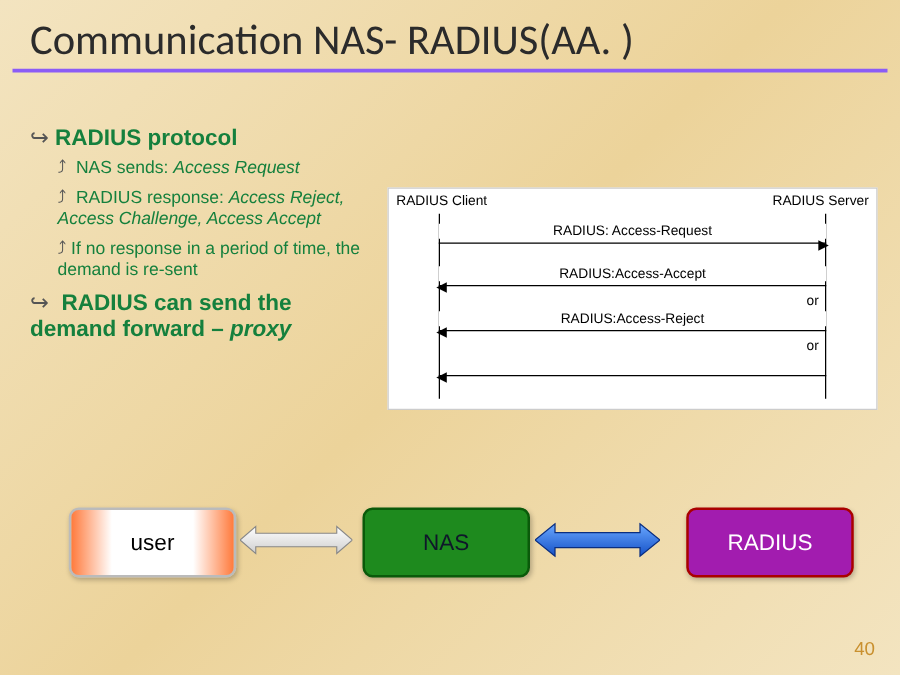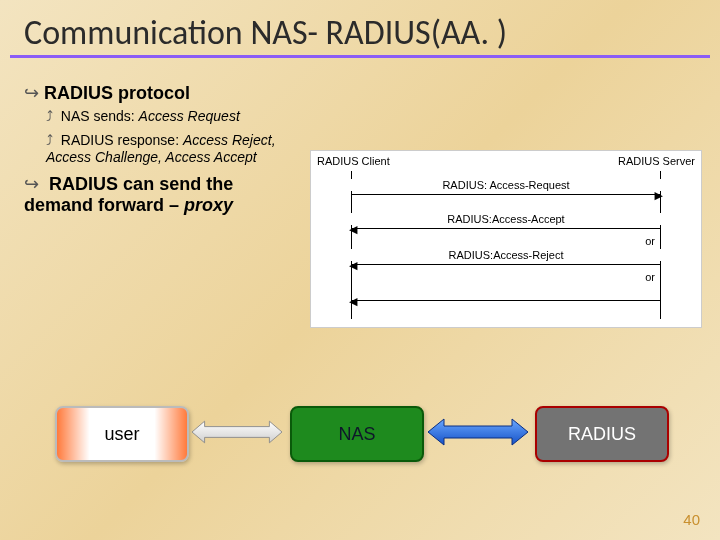--- a/index.html
+++ b/index.html
@@ -14,22 +14,22 @@
   .title{
     font-size:34px;
     padding:12px 0 2px 14px;
     color:#2b2b2b;
     font-family:"Calibri",Arial,sans-serif;
     border-bottom:3px solid #8b5cf6;
     margin:0 10px;
   }
   .content{
     position:absolute;
-    left:24px;top:82px;width:280px;
-    color:#000000;
+    left:24px;top:99px;width:280px;
+    color:#15803d;
   }
   .bullet-main{font-size:18px;font-weight:bold;margin-bottom:4px;}
   .bullet-main:before{content:"\21AA\00A0";font-weight:normal;color:#555;}
   .sub{font-size:14px;margin-left:22px;line-height:1.25;margin-bottom:6px;}
   .sub:before{content:"\2934\00A0";color:#555;}
   .ital{font-style:italic;}
   .seq{
     position:absolute;
     left:310px;top:150px;
     width:390px;height:176px;
@@ -52,21 +52,21 @@
   .or{position:absolute;right:46px;font-size:11px;}
   .flow{position:absolute;left:0;right:0;top:400px;height:70px;}
   .box{
     position:absolute;top:6px;height:52px;border-radius:8px;
     display:flex;align-items:center;justify-content:center;
     font-size:18px;color:#000;border:2px solid #bbb;
     box-shadow:1px 2px 4px rgba(0,0,0,.25);
   }
   .user{left:55px;width:130px;background:linear-gradient(90deg,#ff7a3c 0%,#ffffff 25%,#ffffff 75%,#ff7a3c 100%);}
   .nas{left:290px;width:130px;background:#1e8a1e;color:#0f172a;border-color:#0a5a0a;}
-  .radius{left:535px;width:130px;background:#737373;color:#fff;border-color:#a00;}
+  .radius{left:549px;width:130px;background:#a21caf;color:#fff;border-color:#a00;}
   .arrow{position:absolute;top:18px;height:28px;}
   .arrow svg{width:100%;height:100%;}
   .a1{left:192px;width:90px;}
   .a2{left:428px;width:100px;}
   .pageno{
     position:absolute;right:20px;bottom:12px;
     color:#c9902f;font-size:15px;
   }
 </style>
 </head>
@@ -75,20 +75,21 @@
 <div class="title">Communication NAS- RADIUS(AA. )</div>
 
 <div class="content">
   <div class="bullet-main">RADIUS protocol</div>
   <div class="sub">
     <span>NAS sends: </span><span class="ital">Access Request</span>
   </div>
   <div class="sub">
     <span>RADIUS response: </span><span class="ital">Access Reject, Access Challenge, Access Accept</span>
   </div>
+  <div class="sub">If no response in a period of time, the demand is re-sent</div>
   <div class="bullet-main" style="margin-top:6px">
     <span>RADIUS can send the demand forward – </span><span class="ital">proxy</span>
   </div>
 </div>
 
 <div class="seq">
   <div class="end left">RADIUS Client</div>
   <div class="end right">RADIUS Server</div>
   <div class="lifeline ll-left"></div>
   <div class="lifeline ll-right"></div>

